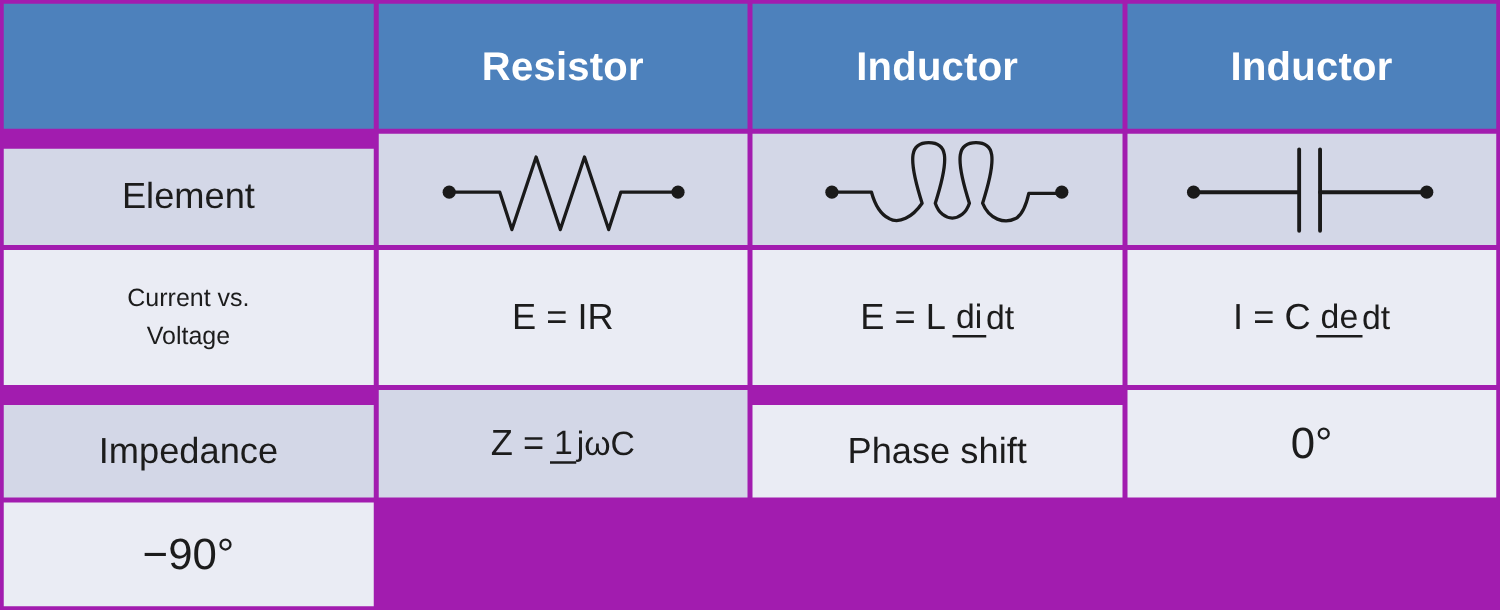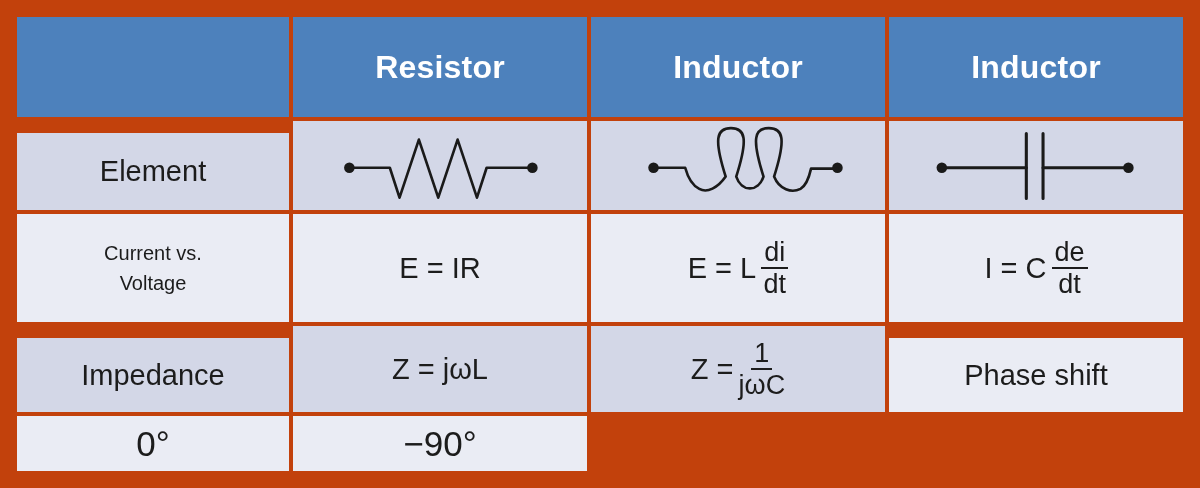--- a/index.html
+++ b/index.html
@@ -1,30 +1,30 @@
 <!DOCTYPE html>
 <html><head>
 <meta charset="utf-8">
 <style>
   html,body{margin:0;padding:0;background:#ffffff;}
   .slide{
-    width:1200px;height:488px;box-sizing:border-box;background:#c2410c;
-    padding:17px;display:grid;gap:4px;
+    width:1200px;height:488px;box-sizing:border-box;background:#a21caf;
+    padding:3px;display:grid;gap:4px;
     grid-template-columns:repeat(4,1fr);
     grid-template-rows:100px 89px 108px 86px 1fr;
     font-family:"Liberation Sans",sans-serif;color:#1c1c1c;
   }
   .cell{display:flex;align-items:center;justify-content:center;text-align:center;}
   .hdr{background:#4d81bc;color:#ffffff;font-weight:bold;font-size:32px;letter-spacing:.2px;}
   .dark{background:#d3d7e7;}
   .light{background:#eaecf4;}
   .label{font-size:29px;margin-top:12px;}
   .label2{font-size:20px;line-height:1.5;}
   .formula{font-size:29px;display:flex;align-items:center;gap:5px;}
-  .frac{display:flex;flex-direction:column;align-items:center;line-height:1.12;font-size:27px;}
+  .frac{display:flex;align-items:center;line-height:1.12;font-size:27px;}
   .frac .num{border-bottom:2.5px solid #1c1c1c;padding:0 3px;}
   .deg{font-size:35px;}
   .sym{display:block;}
   .sym path{fill:none;stroke:#1a1a1a;stroke-width:3;stroke-linecap:round;stroke-linejoin:round;}
   .sym .plate{stroke-width:3.5;}
   .sym circle{fill:#1a1a1a;}
 </style>
 </head>
 <body>
 
@@ -82,23 +82,20 @@
       <span>I = C</span>
       <span class="frac">
         <span class="num">de</span>
         <span class="den">dt</span>
       </span>
     </span>
   </div>
 
   <div class="cell dark label">Impedance</div>
   <div class="cell dark">
-    <span class="formula">Z = jωL</span>
-  </div>
-  <div class="cell dark">
     <span class="formula">
       <span>Z =</span>
       <span class="frac">
         <span class="num">1</span>
         <span class="den">jωC</span>
       </span>
     </span>
   </div>
 
   <div class="cell light label">Phase shift</div>

